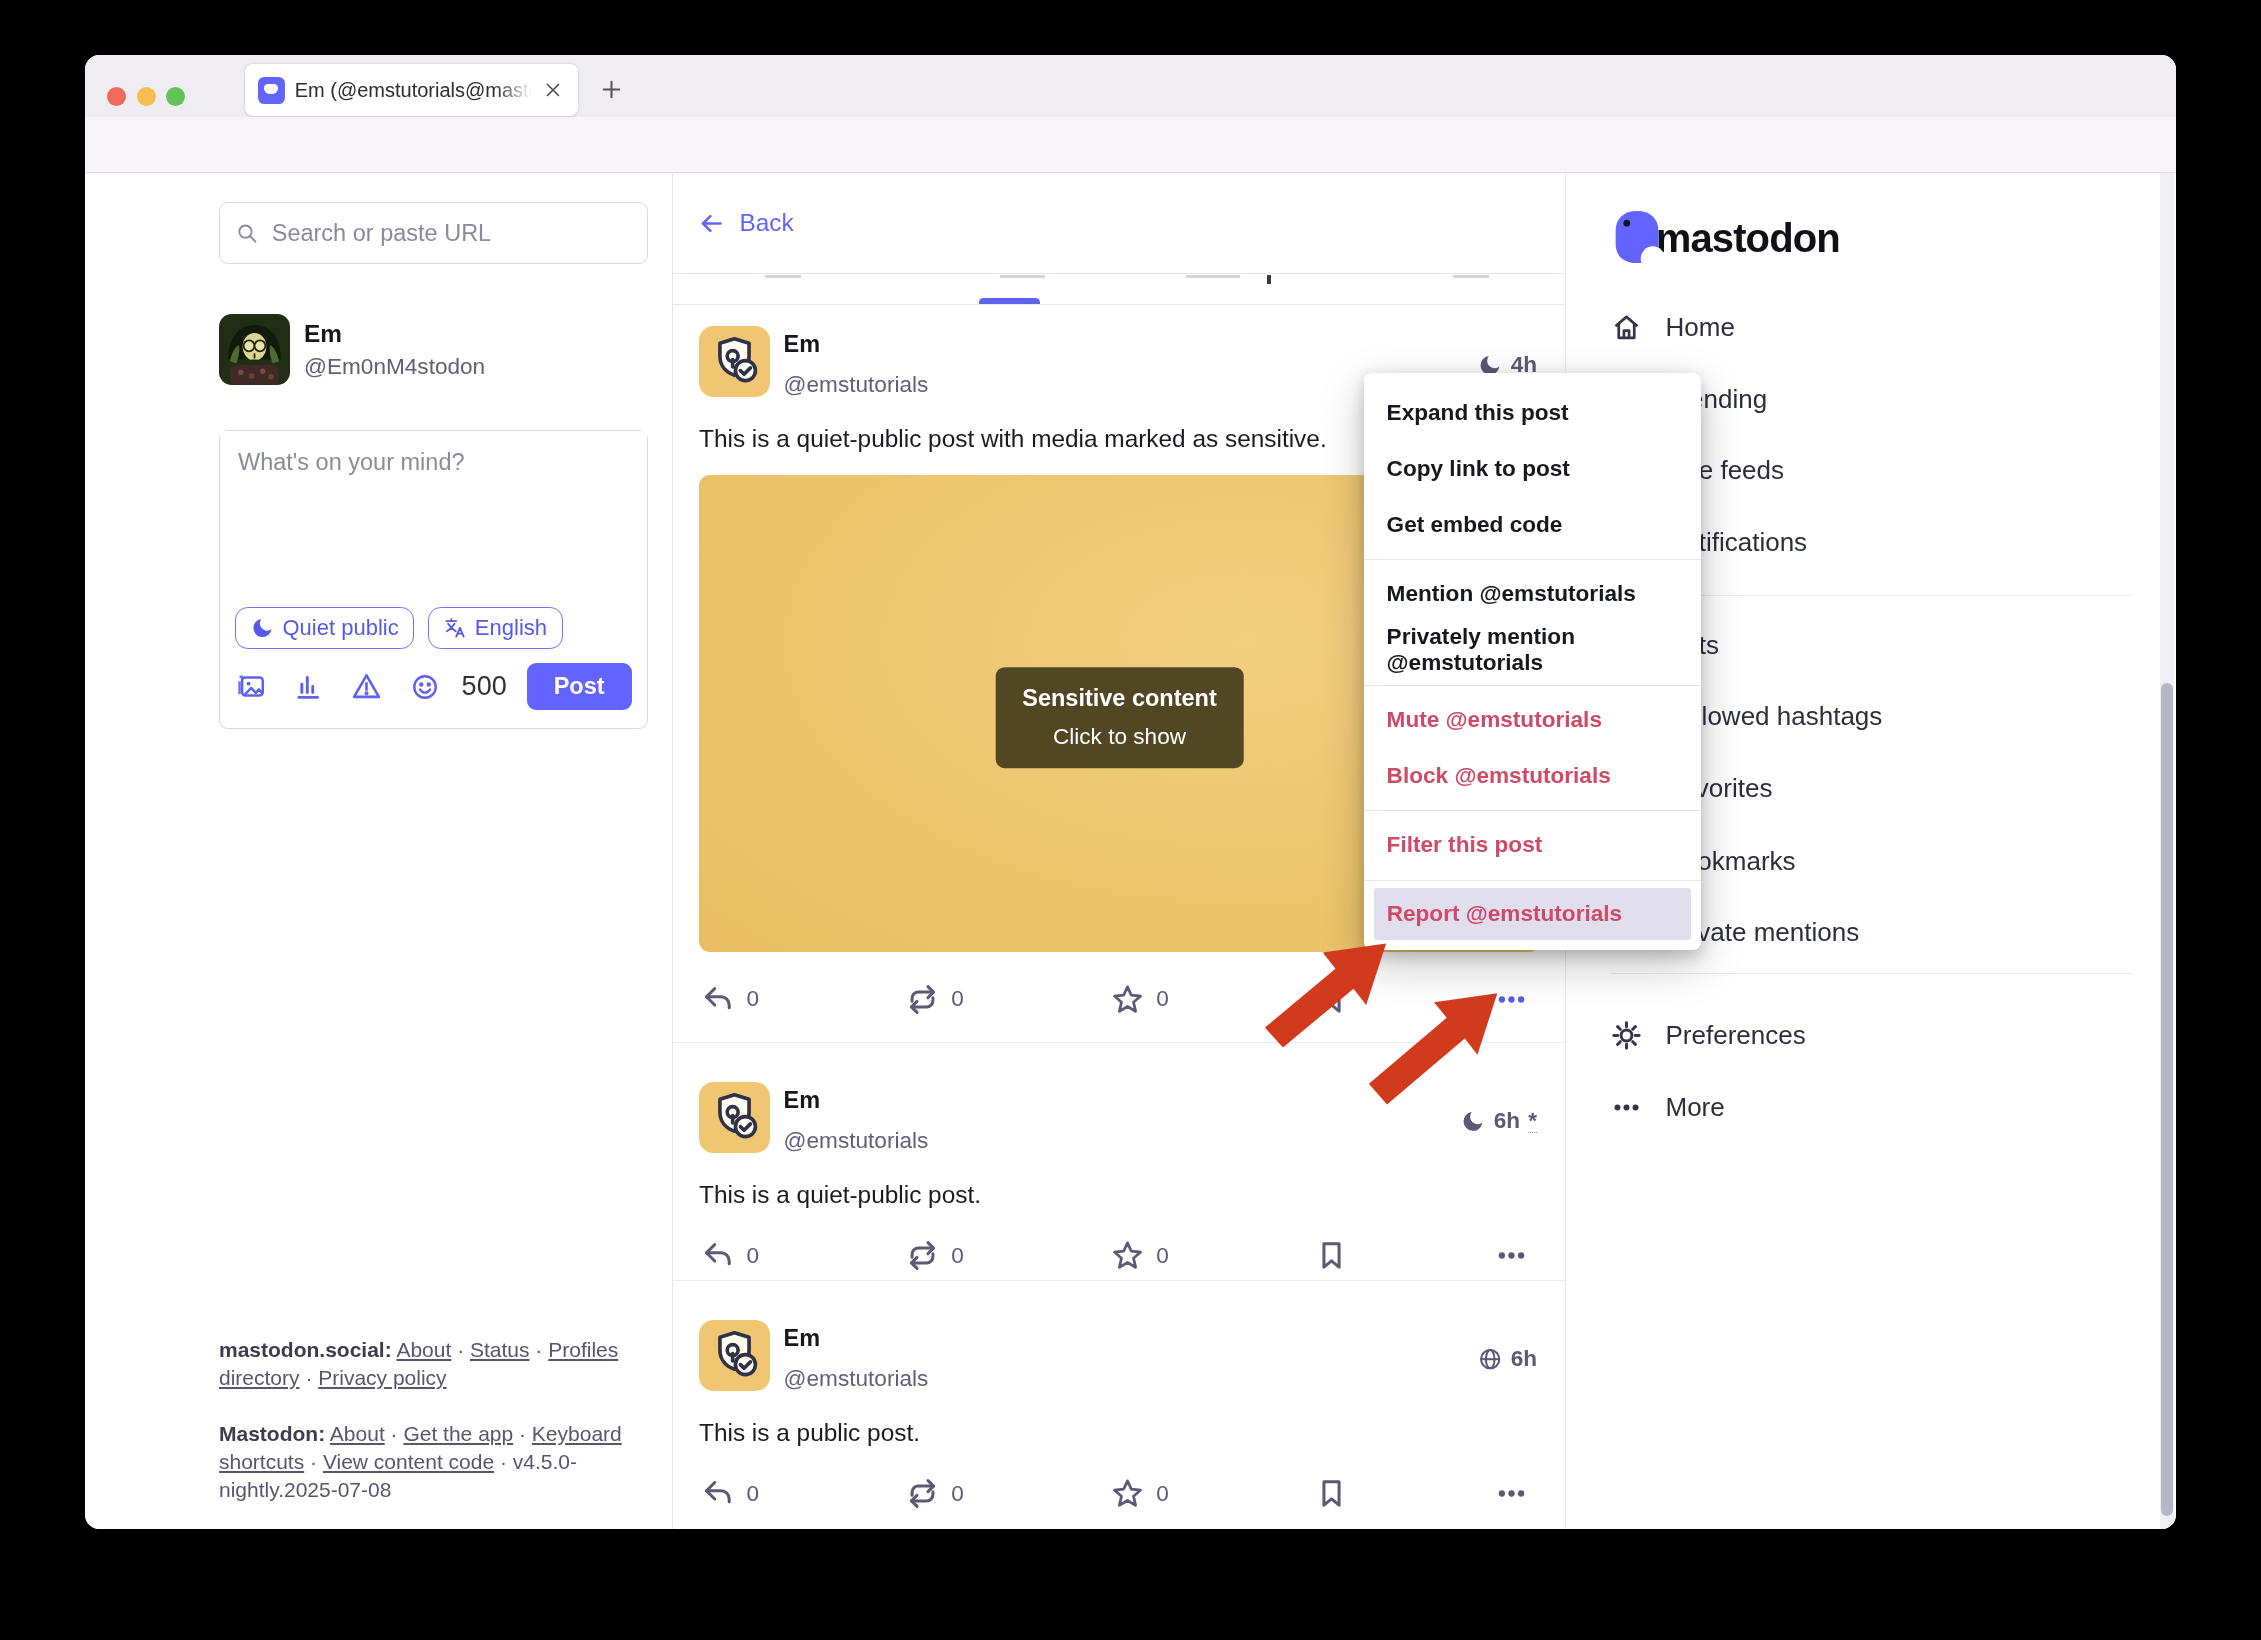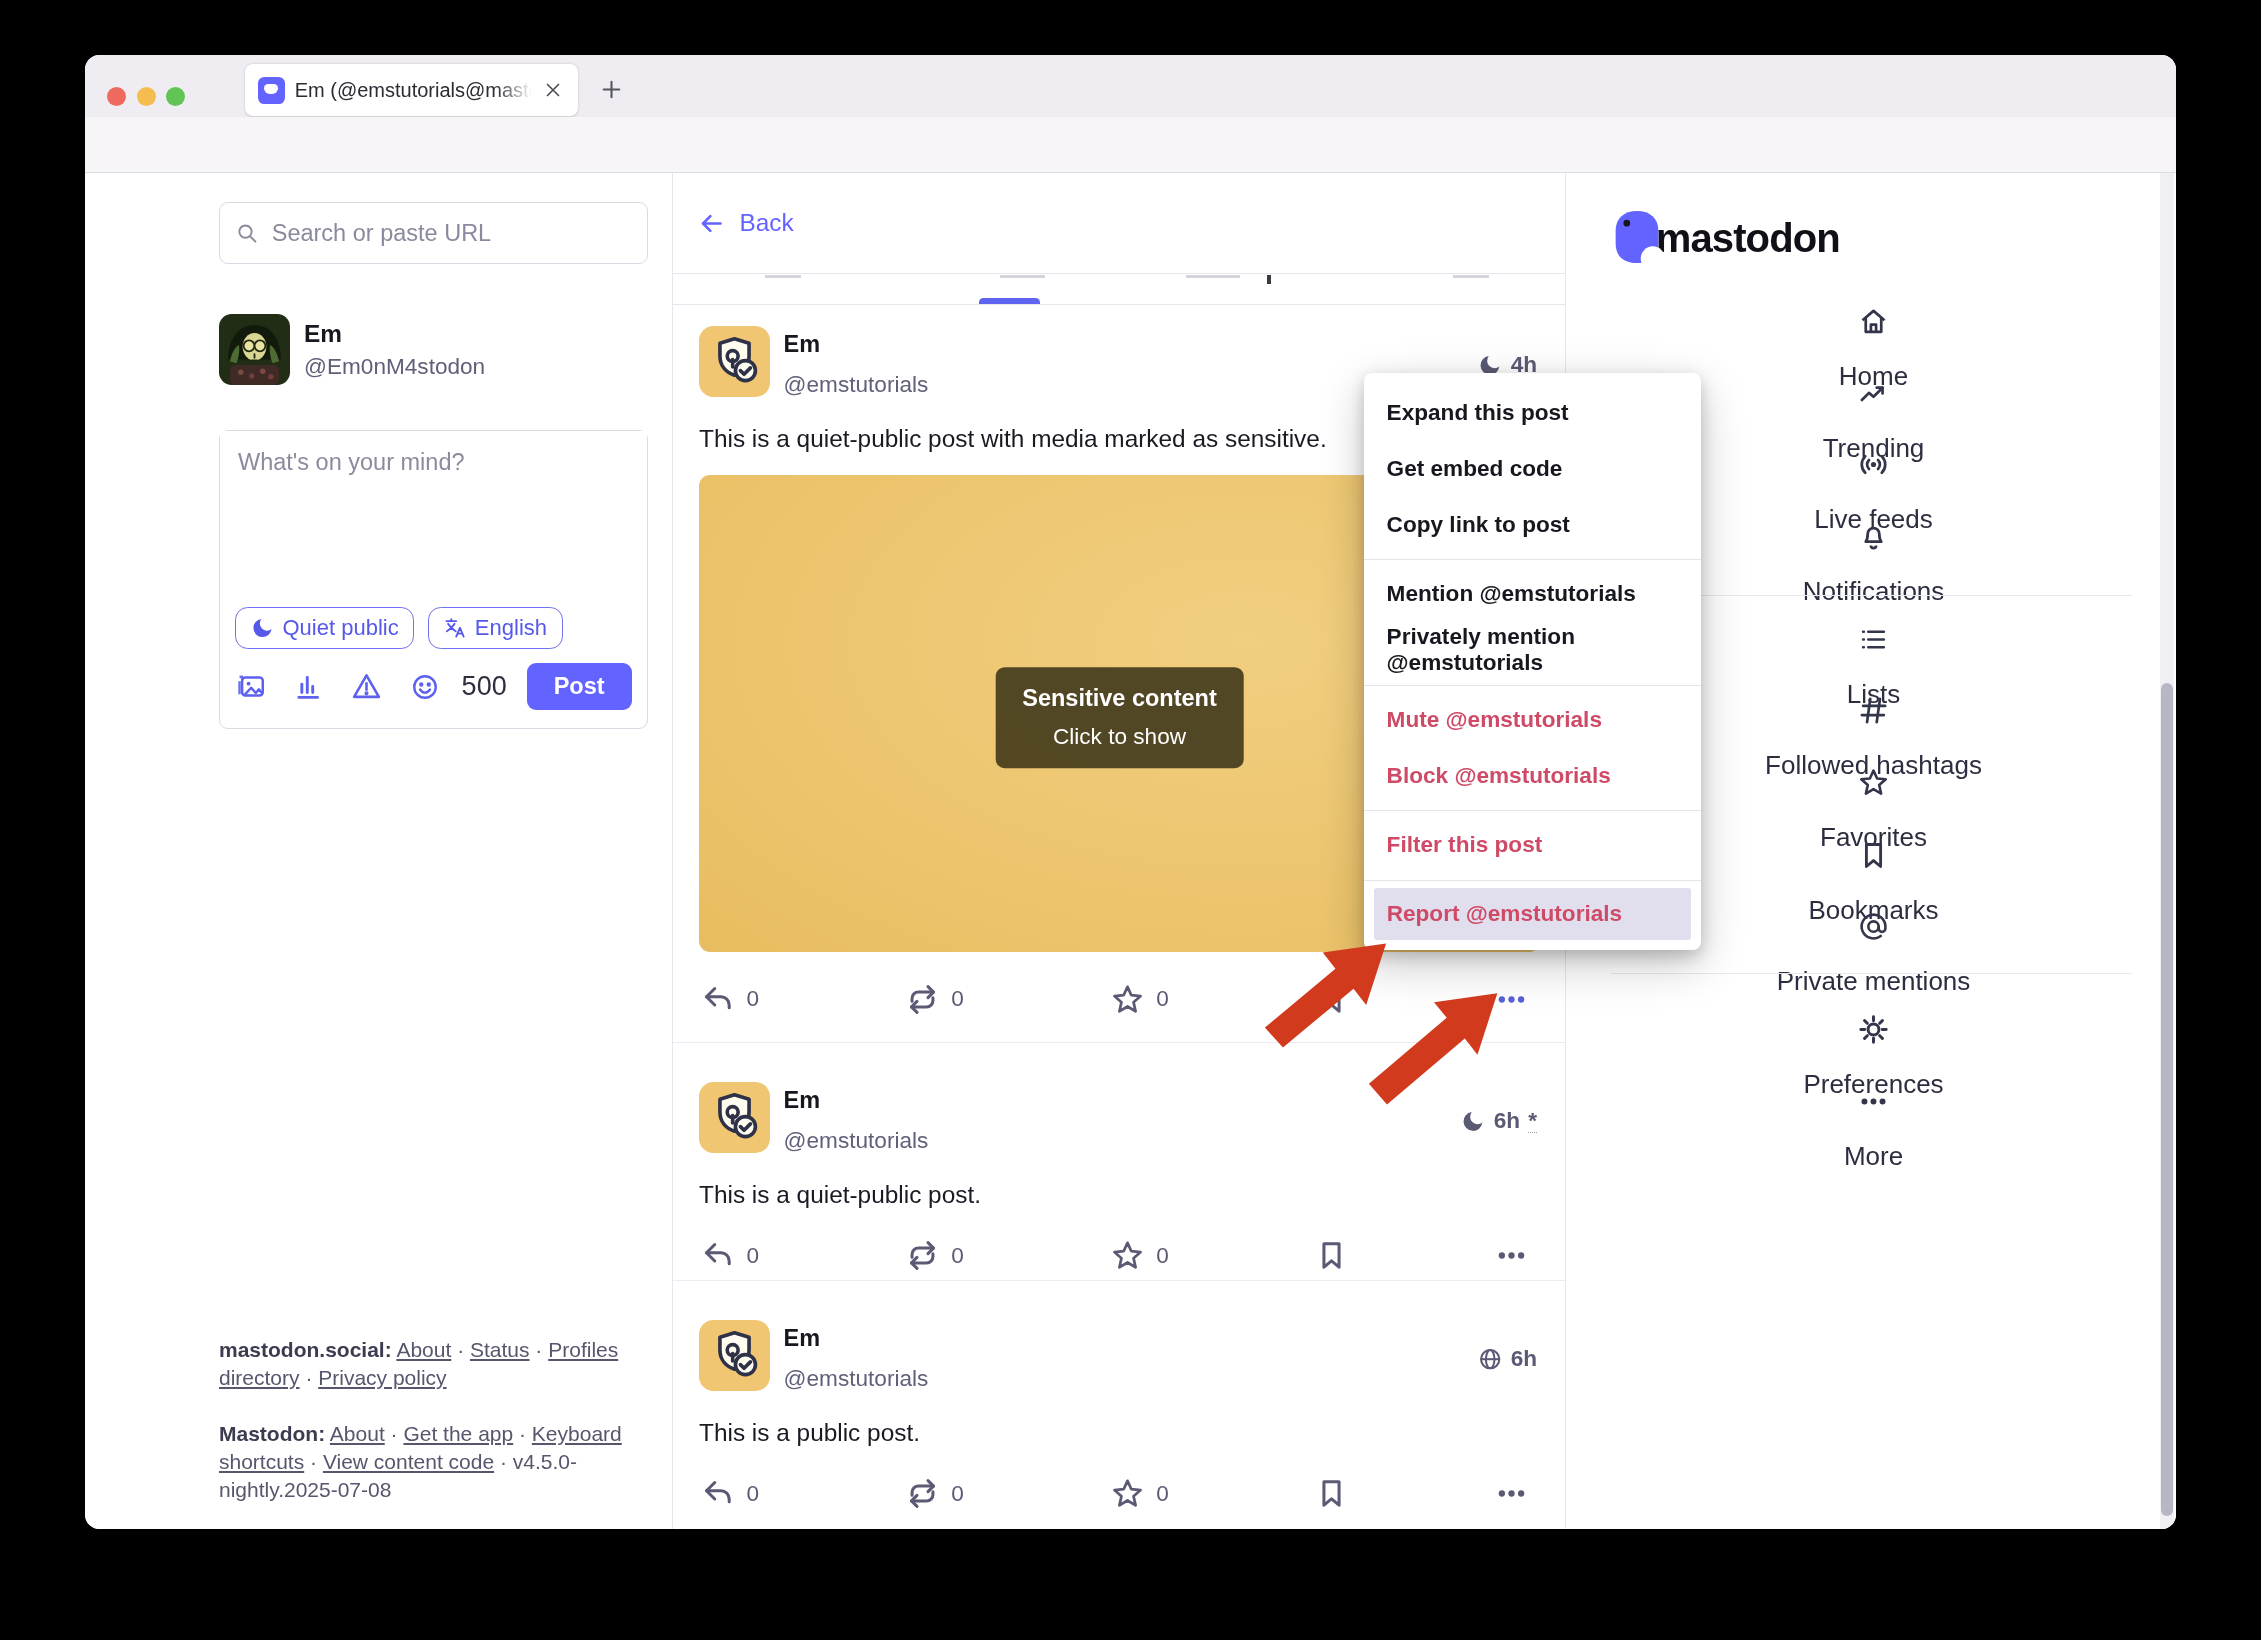--- a/index.html
+++ b/index.html
@@ -101,21 +101,21 @@
   .mi { height:56px; display:flex; align-items:center; padding:0 22.6px; font-size:22.6px; font-weight:600; color:#17181f; }
   .mi.red { color:#cf4a66; }
   .mdiv { height:0.9px; background:#e4e4ed; margin:6.3px 0; }
   .mi.report { margin:7.2px 10px 1.8px; padding:0 12.7px; height:52px; background:#e1dfee; border-radius:3px; }
 
   
   .brand { position:absolute; left:1526px; top:36px; display:flex; align-items:center; }
   .brand-glyph { position:relative; width:52px; height:58px; }
   .brand-text { font-size:40px; font-weight:800; color:#101018; letter-spacing:-0.9px; margin-left:-7.2px; }
   .nav-row { position:absolute; left:1526px; width:525px; height:43px; display:flex; align-items:center; gap:23.5px;
-             color:#2c2e3f;flex-direction:column; }
+             color:#2c2e3f; }
   .nav-row .nicon { width:31px; height:31px; color:#33354a; flex:0 0 auto; }
   .nav-row span { font-size:26px; }
   .sdiv { position:absolute; left:1526px; width:521px; height:0.9px; background:#e8e8f0; }
 
   
   .sb-track { position:absolute; left:2075px; top:0; width:13.6px; height:1356px; background:#f0eff4; }
   .sb-thumb { position:absolute; left:2076px; top:510px; width:11.8px; height:833px; background:#b7b6c4; border-radius:6.3px; }
 
   .arrows { position:absolute; left:0; top:0; width:2262px; height:1640px; z-index:60; pointer-events:none; }
 </style>
@@ -652,22 +652,22 @@
     </div>
     <div class="nav-row" style="top:913px">
       <svg class="nicon" viewBox="0 0 24 24">
           <use href="#i-dots"></use>
         </svg>
       <span>More</span>
     </div>
 
     <div class="menu">
       <div class="mi">Expand this post</div>
+      <div class="mi">Copy link to post</div>
       <div class="mi">Get embed code</div>
-      <div class="mi">Copy link to post</div>
       <div class="mdiv"></div>
       <div class="mi">Mention @emstutorials</div>
       <div class="mi">Privately mention @emstutorials</div>
       <div class="mdiv"></div>
       <div class="mi red">Mute @emstutorials</div>
       <div class="mi red">Block @emstutorials</div>
       <div class="mdiv"></div>
       <div class="mi red">Filter this post</div>
       <div class="mdiv"></div>
       <div class="mi red report">Report @emstutorials</div>

